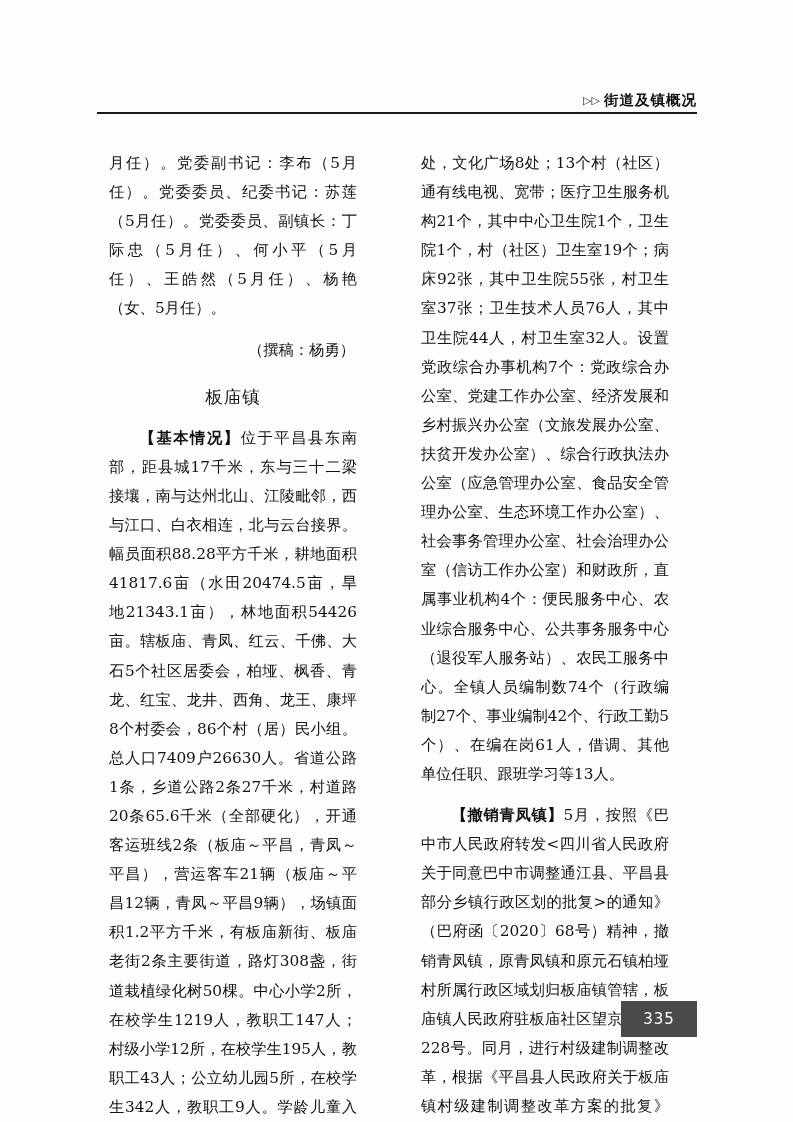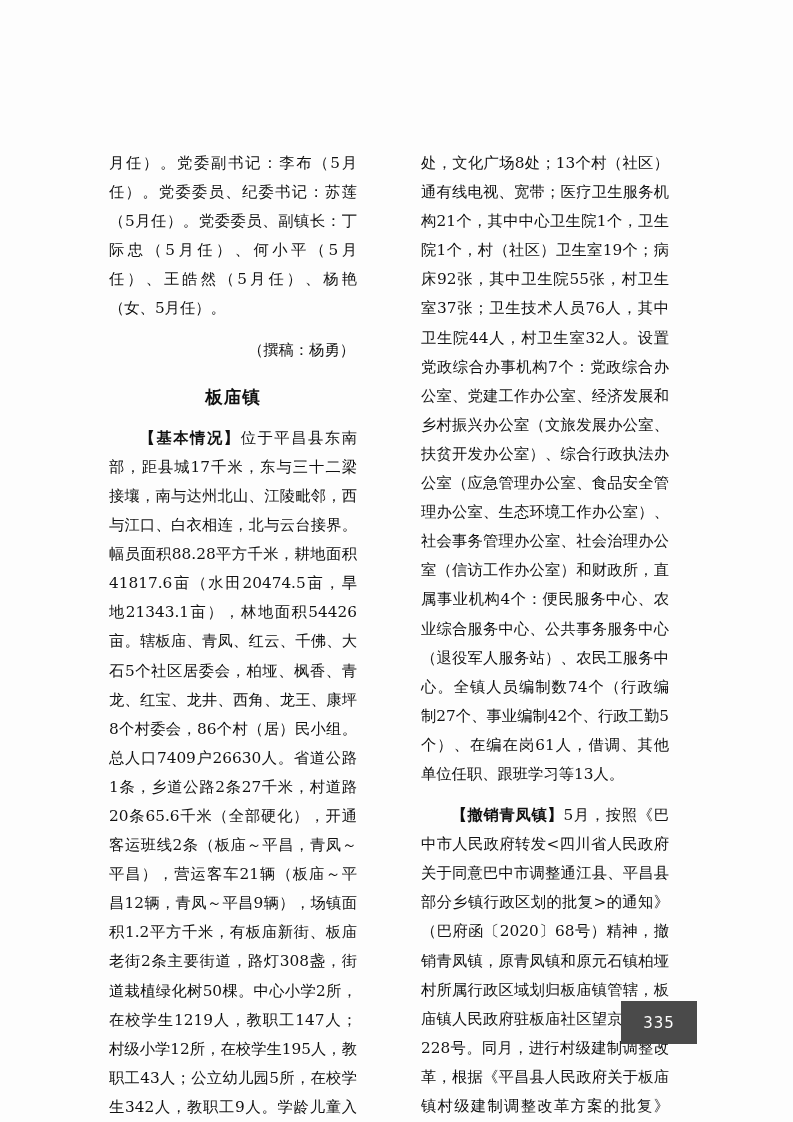--- a/index.html
+++ b/index.html
@@ -72,57 +72,63 @@
 
   p {
     margin: 12px;
     text-indent: 0;
   }
   p.indent2 { text-indent: 2em; }
 
   .section-title {
     text-align: center;
     font-family: "DejaVu Sans", "Liberation Sans", sans-serif;
-    font-weight: bold;
+    font-weight: normal;
     font-size: 17.5px;
     line-height: 29.1px;
     margin-top: 18px;
     margin-bottom: 6px;
     letter-spacing: 1px;
   }
   .byline {
     text-align: right;
     padding-right: 2px;
   }
   .bold-label {
     font-family: "DejaVu Sans", "Liberation Sans", sans-serif;
     font-weight: bold;
   }
   
   .pagenum-box {
     position: absolute;
     left: 621px;
     top: 1001px;
     width: 76px;
-    height: 43px;
+    height: 36px;
     background: #4a4a4a;
     color: #ffffff;
     font-family: "DejaVu Sans", "Liberation Sans", sans-serif;
     font-size: 15px;
     display: flex;
     align-items: center;
     justify-content: center;
     letter-spacing: 1px;
   }
 </style>
 </head>
 <body>
 
 <div class="page">
 
+  <div class="header">
+    <div class="header-title">
+      <span class="header-marks">▷▷</span><span>街道及镇概况</span>
+    </div>
+    <div class="header-rule"></div>
+  </div>
 
   <div class="col col-left">
     <p>月任）。党委副书记：李布（5月任）。党委委员、纪委书记：苏莲（5月任）。党委委员、副镇长：丁际忠（5月任）、何小平（5月任）、王皓然（5月任）、杨艳（女、5月任）。</p>
     <p class="byline">（撰稿：杨勇）</p>
     <div class="section-title">板庙镇</div>
     <p class="indent2"><span class="bold-label">【基本情况】</span><span>位于平昌县东南部，距县城17千米，东与三十二梁接壤，南与达州北山、江陵毗邻，西与江口、白衣相连，北与云台接界。幅员面积88.28平方千米，耕地面积41817.6亩（水田20474.5亩，旱地21343.1亩），林地面积54426亩。辖板庙、青凤、红云、千佛、大石5个社区居委会，柏垭、枫香、青龙、红宝、龙井、西角、龙王、康坪8个村委会，86个村（居）民小组。总人口7409户26630人。省道公路1条，乡道公路2条27千米，村道路20条65.6千米（全部硬化），开通客运班线2条（板庙～平昌，青凤～平昌），营运客车21辆（板庙～平昌12辆，青凤～平昌9辆），场镇面积1.2平方千米，有板庙新街、板庙老街2条主要街道，路灯308盏，街道栽植绿化树50棵。中心小学2所，在校学生1219人，教职工147人；村级小学12所，在校学生195人，教职工43人；公立幼儿园5所，在校学生342人，教职工9人。学龄儿童入学率100%。文化站1个，文化室19处，社区文化活动中心8</span></p>
   </div>
 
   <div class="col col-right">
     <p>处，文化广场8处；13个村（社区）通有线电视、宽带；医疗卫生服务机构21个，其中中心卫生院1个，卫生院1个，村（社区）卫生室19个；病床92张，其中卫生院55张，村卫生室37张；卫生技术人员76人，其中卫生院44人，村卫生室32人。设置党政综合办事机构7个：党政综合办公室、党建工作办公室、经济发展和乡村振兴办公室（文旅发展办公室、扶贫开发办公室）、综合行政执法办公室（应急管理办公室、食品安全管理办公室、生态环境工作办公室）、社会事务管理办公室、社会治理办公室（信访工作办公室）和财政所，直属事业机构4个：便民服务中心、农业综合服务中心、公共事务服务中心（退役军人服务站）、农民工服务中心。全镇人员编制数74个（行政编制27个、事业编制42个、行政工勤5个）、在编在岗61人，借调、其他单位任职、跟班学习等13人。</p>

